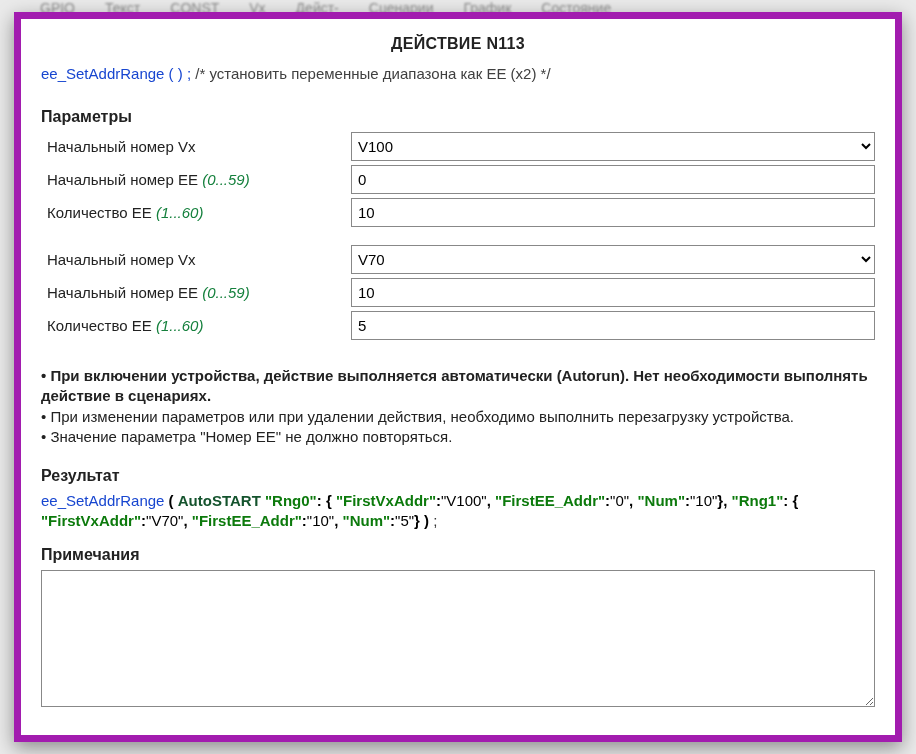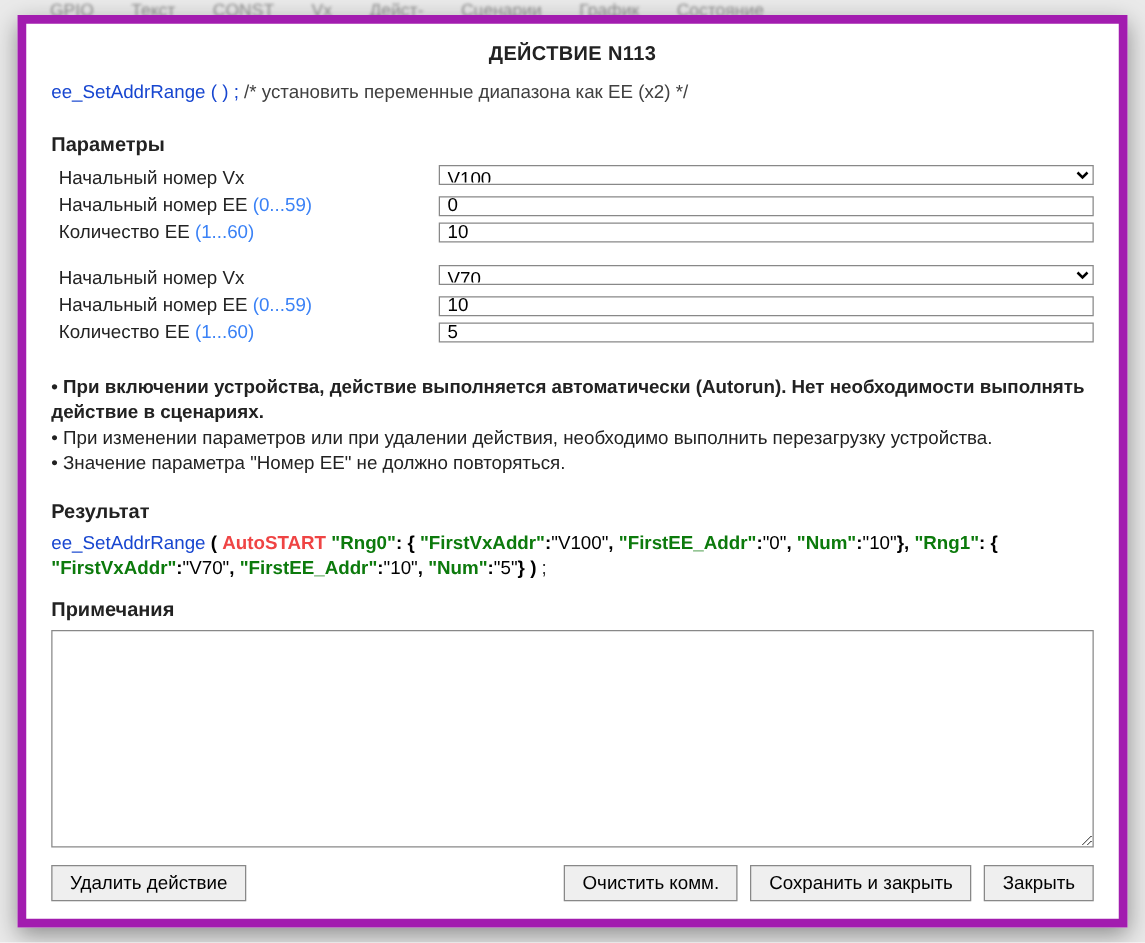--- a/index.html
+++ b/index.html
@@ -28,42 +28,42 @@
   .fn-parens { color: #1746d0; }
   .fn-comment { color: #404040; }
 
   .section-title { font-weight: bold; font-size: 16px; margin-bottom: 6px; }
 
   .params { margin-bottom: 22px; }
   .param-block { margin-bottom: 18px; }
   .param-block:last-child { margin-bottom: 0; }
   .param-row { display: flex; align-items: center; margin-bottom: 4px; }
   .param-label { width: 310px; padding-left: 6px; font-size: 15px; color: #222; }
-  .param-label .hint { color: #3b82f6; }
+  .param-label .hint { color: #15803d; font-style: italic; }
   .param-control { flex: 1; }
   .param-control select,
   .param-control input[type="text"] {
     width: 100%;
-    height: 16px;
+    height: 29px;
     border: 1px solid #888;
     padding: 2px 6px;
     font-size: 15px;
     font-family: inherit;
     background: #fff;
   }
   .param-control select { padding: 1px 2px; }
 
   .notes { margin-bottom: 20px; font-size: 15px; line-height: 1.35; }
   .notes .note-line { }
   .notes .note-line.bold { font-weight: bold; }
 
   .result { margin-bottom: 16px; }
   .result-code { font-size: 15px; line-height: 1.3; word-break: break-word; }
   .c-fn { color: #1746d0; }
-  .c-red { color: #ef4444; font-weight: bold; }
+  .c-red { color: #14532d; font-weight: bold; }
   .c-key { color: #0c7a0c; font-weight: bold; }
   .c-str { color: #000; }
   .c-punc { color: #000; font-weight: bold; }
   .c-brace { color: #000; font-weight: bold; }
   .c-semi { color: #333; }
 
   .comment-section { flex: 1; display: flex; flex-direction: column; margin-bottom: 14px; }
   .comment-section textarea {
     flex: 1;
     width: 100%;
@@ -154,24 +154,14 @@
   <div class="result">
     <div class="section-title">Результат</div>
     <div class="result-code" id="result-code"><span class="c-fn">ee_SetAddrRange</span> <span class="c-punc">(</span> <span class="c-red">AutoSTART</span> <span class="c-key">"Rng0"</span><span class="c-punc">: </span><span class="c-brace">{ </span><span class="c-key">"FirstVxAddr"</span><span class="c-punc">:</span><span class="c-str">"V100"</span><span class="c-punc">,  </span><span class="c-key">"FirstEE_Addr"</span><span class="c-punc">:</span><span class="c-str">"0"</span><span class="c-punc">,  </span><span class="c-key">"Num"</span><span class="c-punc">:</span><span class="c-str">"10"</span><span class="c-brace">}</span><span class="c-punc">,  </span><span class="c-key">"Rng1"</span><span class="c-punc">: </span><span class="c-brace">{ </span><span class="c-key">"FirstVxAddr"</span><span class="c-punc">:</span><span class="c-str">"V70"</span><span class="c-punc">,  </span><span class="c-key">"FirstEE_Addr"</span><span class="c-punc">:</span><span class="c-str">"10"</span><span class="c-punc">,  </span><span class="c-key">"Num"</span><span class="c-punc">:</span><span class="c-str">"5"</span><span class="c-brace">}</span> <span class="c-punc">)</span> <span class="c-semi">;</span></div>
   </div>
 
   <div class="comment-section">
     <div class="section-title">Примечания</div>
     <textarea value="" style=""></textarea>
   </div>
 
-  <div class="button-bar">
-    <div class="left">
-      <button class="btn">Удалить действие</button>
-    </div>
-    <div class="right">
-      <button class="btn">Очистить комм.</button>
-      <button class="btn">Сохранить и закрыть</button>
-      <button class="btn">Закрыть</button>
-    </div>
-  </div>
 
 </div>
 
 </body></html>

